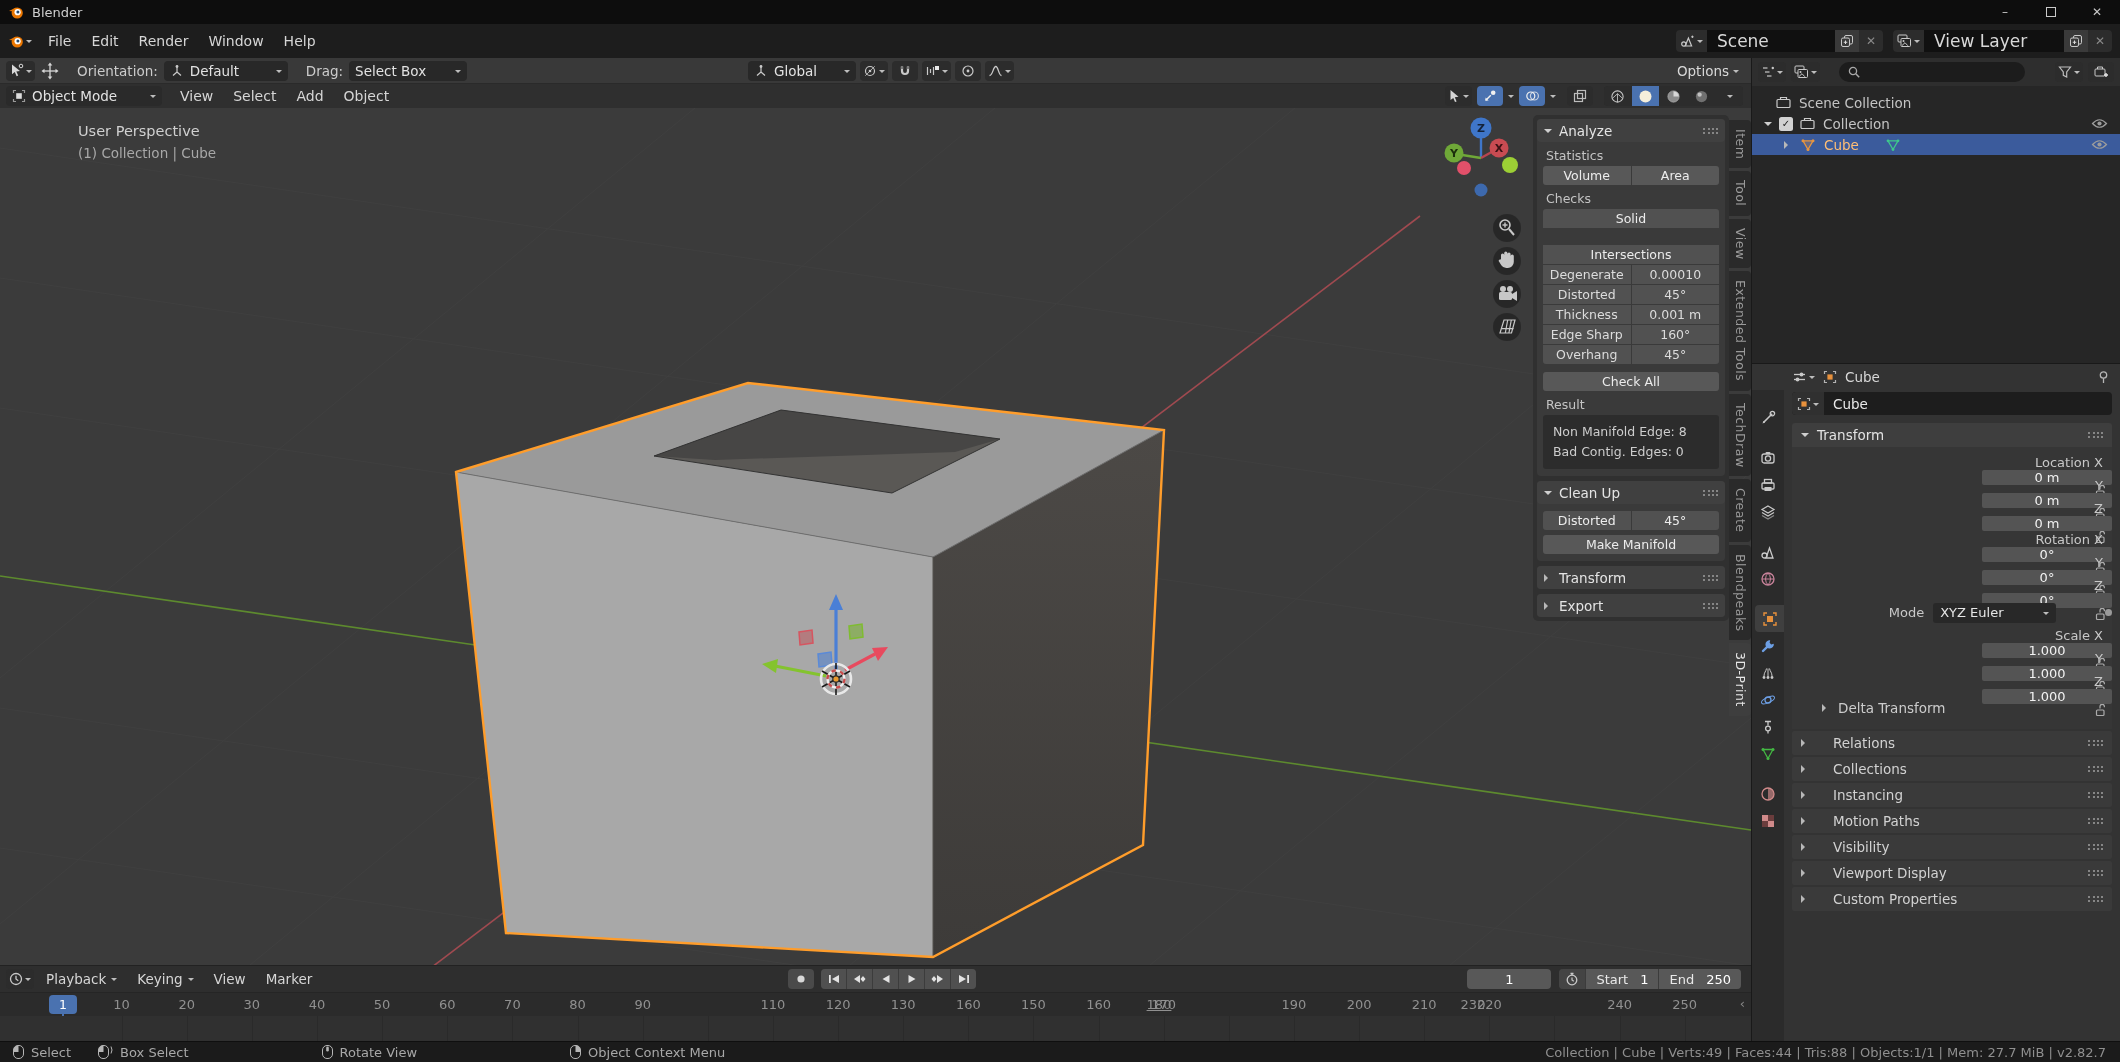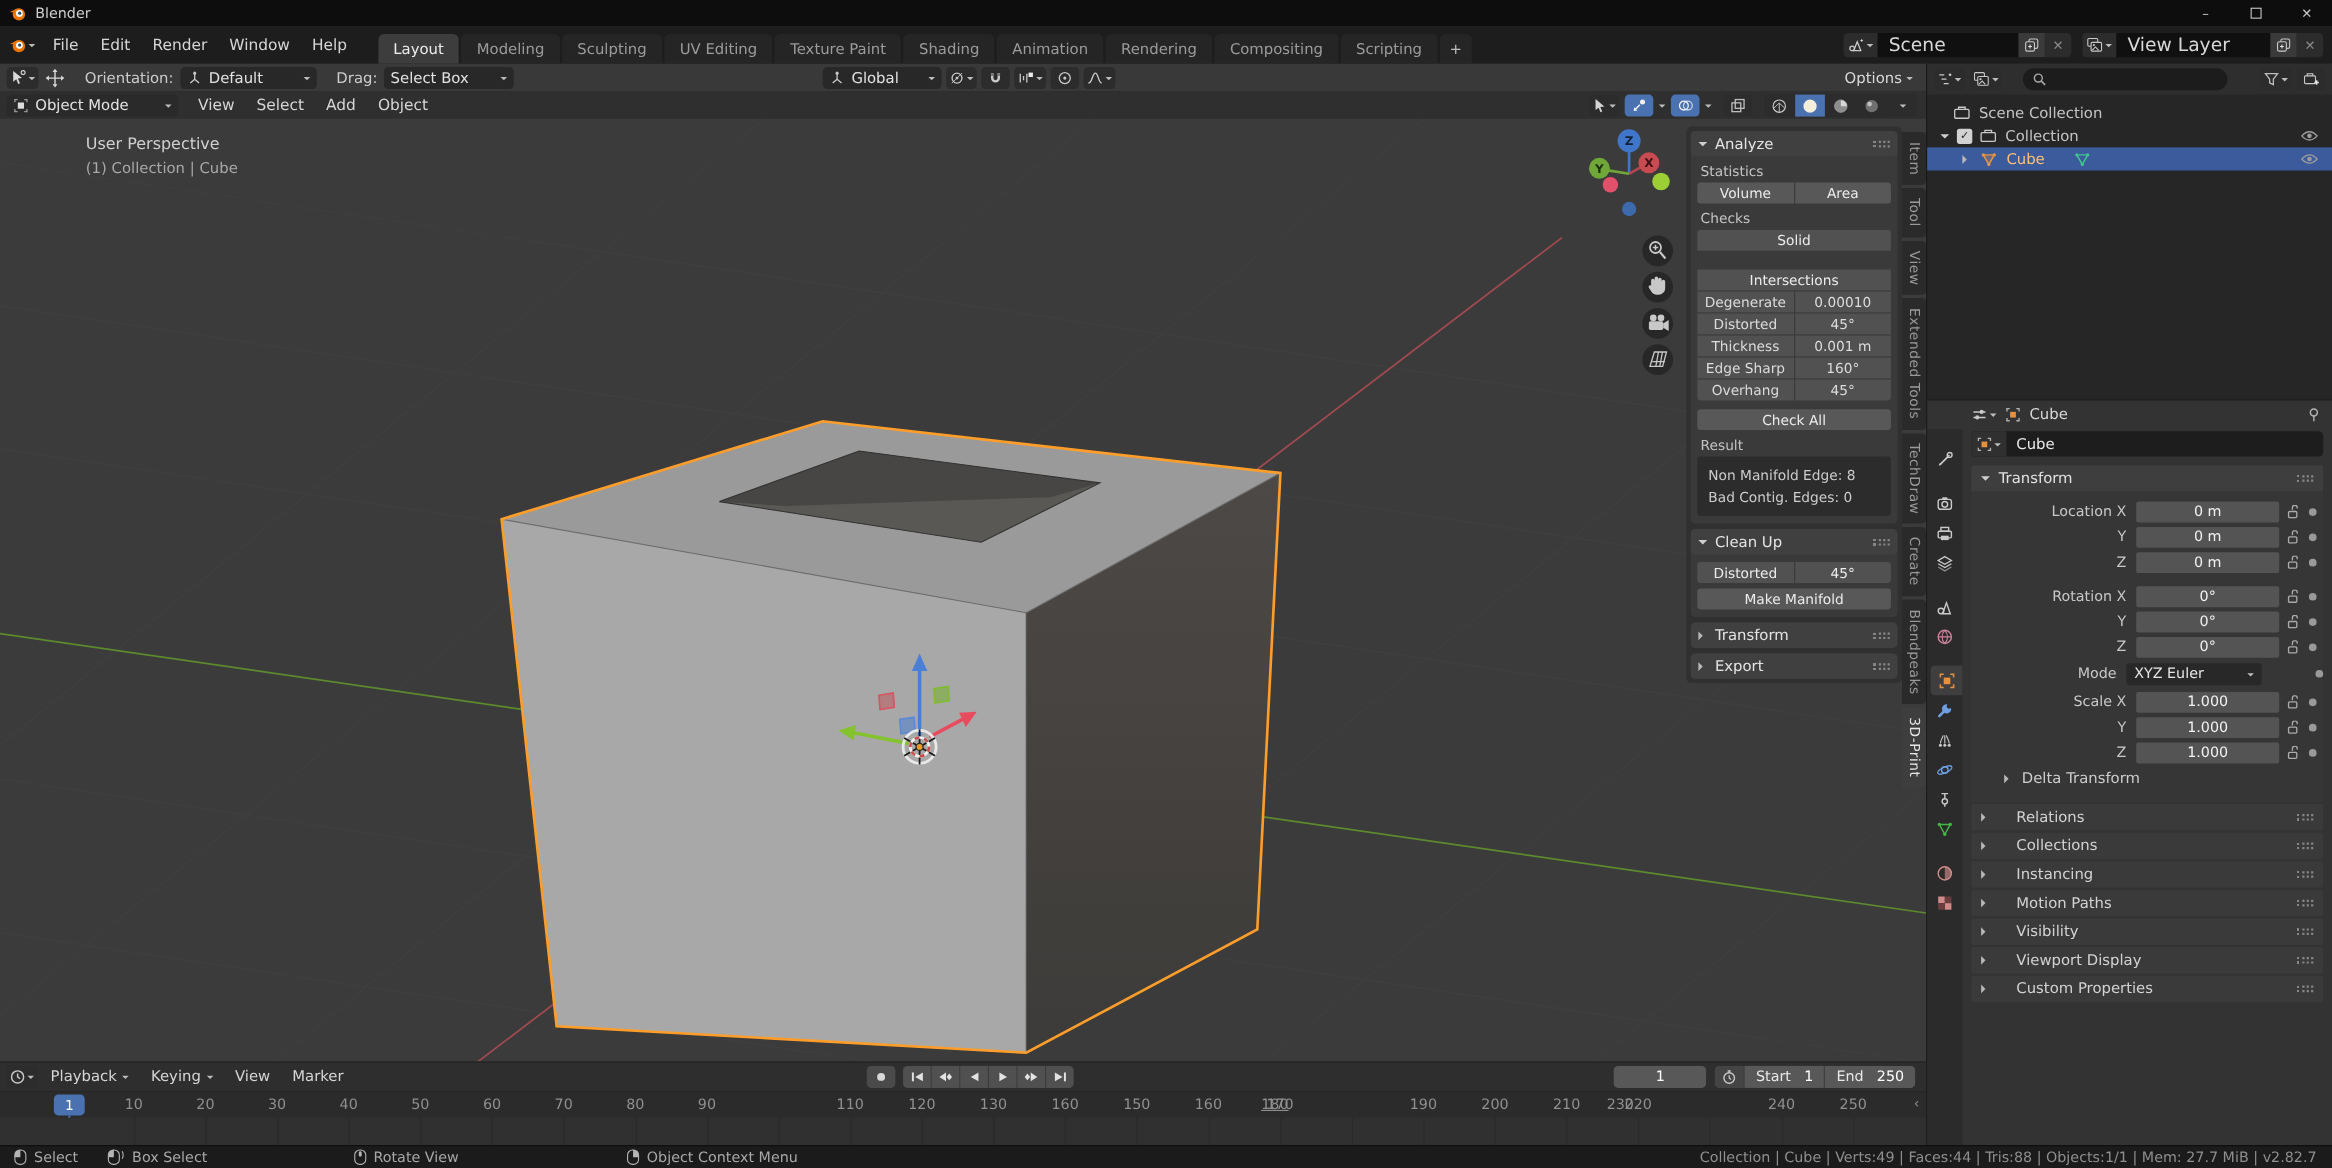--- a/index.html
+++ b/index.html
@@ -127,21 +127,21 @@
   .pcrumb { height:26px; display:flex; align-items:center; gap:8px; padding:0 10px 0 8px; font-size:13.5px; color:#d8d8d8; }
   .pcrumb .pin { margin-left:auto; }
   .namefield { margin:2px 8px 8px 8px; height:23px; background:#1d1d1d; border-radius:4px;
     display:flex; align-items:center; }
   .namefield .pre { display:flex; align-items:center; gap:2px; padding:0 5px; background:#303030;
     height:100%; border-radius:4px 0 0 4px; }
   .namefield .val { padding:0 9px; font-size:13.5px; color:#e8e8e8; }
   .ppanel-head { height:24px; background:#3e3e3e; display:flex; align-items:center; gap:8px;
     padding:0 9px; font-size:13.5px; color:#e2e2e2; border-radius:3px 3px 0 0; }
   .ppanel-body { background:#363636; padding:8px 0 10px 0; }
-  .trow { height:21px; display:flex; align-items:center; margin-bottom:2px; }
+  .trow { height:21px; display:flex; align-items:flex-end; margin-bottom:2px;flex-direction:column; }
   .tlabel { width:150px; text-align:right; padding-right:9px; font-size:13px; color:#c8c8c8; }
   .tfield { width:130px; height:19px; background:#545454; border-radius:2px; display:flex;
     align-items:center; justify-content:center; font-size:13px; color:#f2f2f2; }
   .ticn { width:24px; display:flex; justify-content:center; }
   .keydot { width:7px; height:7px; border-radius:50%; background:#9a9a9a; margin-left:3px; }
   .gaprow { height:8px; }
   .moderow { height:23px; display:flex; align-items:center; margin-bottom:4px; }
   .modefield { width:130px; height:20px; background:#282828; border-radius:3px; display:flex;
     align-items:center; padding:0 7px; font-size:13px; color:#e6e6e6; }
   .modefield .caret { margin-left:auto; }
@@ -222,33 +222,20 @@
         </svg>
       </span>
     <span class="caret"></span>
   </div>
   <div id="menubar-menus">
       <div class="menu-item">File</div>
       <div class="menu-item">Edit</div>
       <div class="menu-item">Render</div>
       <div class="menu-item">Window</div>
       <div class="menu-item">Help</div>
-    </div>
-  <div class="wtabs">
-      <div class="wtab active">Layout</div>
-      <div class="wtab">Modeling</div>
-      <div class="wtab">Sculpting</div>
-      <div class="wtab">UV Editing</div>
-      <div class="wtab">Texture Paint</div>
-      <div class="wtab">Shading</div>
-      <div class="wtab">Animation</div>
-      <div class="wtab">Rendering</div>
-      <div class="wtab">Compositing</div>
-      <div class="wtab">Scripting</div>
-      <div class="wtab add">+</div>
     </div>
   <div class="topbar-right">
     <div class="idblock">
       <span class="pre">
           <span class="icn">
             <svg width="15" height="14" viewBox="0 0 15 14">
               <path d="M5.2 12 L8.4 4 L11.6 12 Z" fill="none" stroke="#c9c9c9" stroke-width="1.2"></path>
               <circle cx="3.8" cy="10" r="2.1" fill="none" stroke="#c9c9c9" stroke-width="1.2"></circle>
               <path d="M12.4 1.6 v2.4 M11.2 2.8 h2.4" stroke="#c9c9c9"></path>
             </svg>

